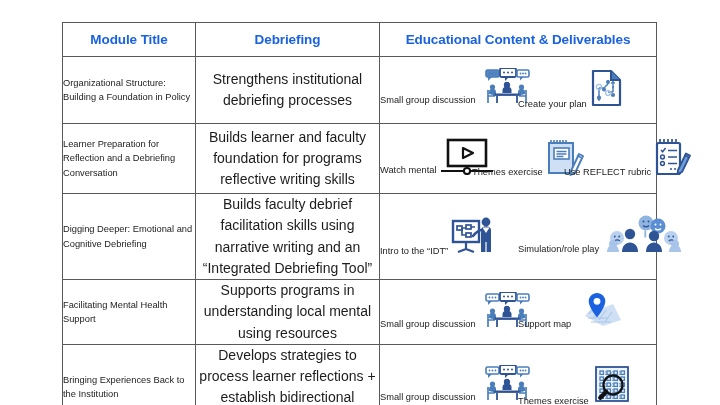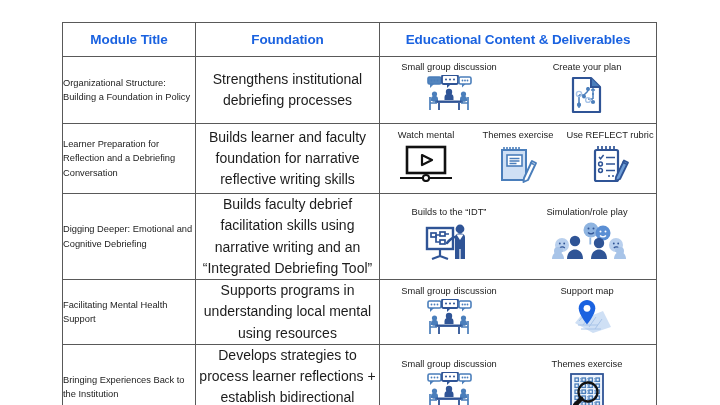--- a/index.html
+++ b/index.html
@@ -67,22 +67,22 @@
   .deliv-wrap {
     display: flex;
     flex-direction: row;
     justify-content: space-around;
     align-items: flex-start;
     width: 100%;
     height: 100%;
   }
   .deliv-item {
     display: flex;
-    flex-direction: column;
-    align-items: center;
+    flex-direction: row;
+    align-items: flex-end;
     flex: 1 1 0;
     min-width: 0;
   }
   .deliv-label {
     font-size: 9.3px;
     color: #1c1c1c;
     text-align: center;
     line-height: 1.3;
     margin-bottom: 2px;
     white-space: nowrap;
@@ -103,21 +103,21 @@
 
   <table class="module-table">
     <colgroup>
       <col class="c-title">
         <col class="c-desc">
         <col class="c-deliv">
     </colgroup>
     <thead>
       <tr>
         <th class="header-cell">Module Title</th>
-        <th class="header-cell">Foundation</th>
+        <th class="header-cell">Debriefing</th>
         <th class="header-cell">Educational Content &amp; Deliverables</th>
       </tr>
     </thead>
     <tbody>
 
       <tr class="r-tall">
         <td class="title-cell">Organizational Structure: Building a Foundation in Policy</td>
         <td class="desc-cell">Strengthens institutional debriefing processes</td>
         <td class="deliv-cell">
           <div class="deliv-wrap">
@@ -189,21 +189,21 @@
                   </g>
                 </svg>
               </span>
             </div>
           </div>
         </td>
       </tr>
 
       <tr class="r-mid">
         <td class="title-cell">Learner Preparation for Reflection and a Debriefing Conversation</td>
-        <td class="desc-cell">Builds learner and faculty foundation for narrative reflective writing skills</td>
+        <td class="desc-cell">Builds learner and faculty foundation for programs reflective writing skills</td>
         <td class="deliv-cell">
           <div class="deliv-wrap">
             <div class="deliv-item">
               <div class="deliv-label">Watch mental</div>
               <span class="deliv-icon">
                 <svg width="60" height="38" viewBox="0 0 60 38">
                   <rect x="11" y="3" width="38" height="26" fill="#ffffff" stroke="#111111" stroke-width="2.6"></rect>
                   <path d="M26 11l10 5-10 5z" fill="none" stroke="#111111" stroke-width="2.2" stroke-linejoin="round"></path>
                   <path d="M4 34h52" stroke="#111111" stroke-width="2"></path>
                   <circle cx="30" cy="34" r="3.1" fill="#ffffff" stroke="#111111" stroke-width="2"></circle>
@@ -252,21 +252,21 @@
           </div>
         </td>
       </tr>
 
       <tr class="r-std">
         <td class="title-cell">Digging Deeper: Emotional and Cognitive Debriefing</td>
         <td class="desc-cell">Builds faculty debrief facilitation skills using narrative writing and an “Integrated Debriefing Tool”</td>
         <td class="deliv-cell">
           <div class="deliv-wrap">
             <div class="deliv-item">
-              <div class="deliv-label">Builds to the “IDT”</div>
+              <div class="deliv-label">Intro to the “IDT”</div>
               <span class="deliv-icon">
                 <svg width="54" height="42" viewBox="0 0 54 42">
                   <rect x="5" y="7" width="26" height="21" fill="#ffffff" stroke="#2f5496" stroke-width="2.4"></rect>
                   <g fill="none" stroke="#2f5496" stroke-width="1.7">
                     <rect x="9" y="12" width="5" height="4"></rect>
                     <rect x="18" y="11" width="5" height="4"></rect>
                     <rect x="18" y="19" width="5" height="4"></rect>
                     <path d="M14 14h4 M14 14v7h4 M23 13h4"></path>
                   </g>
                   <path d="M18 28v8 M10 38l8-3 M18 35l8 3" stroke="#2f5496" stroke-width="2.2" fill="none"></path>

